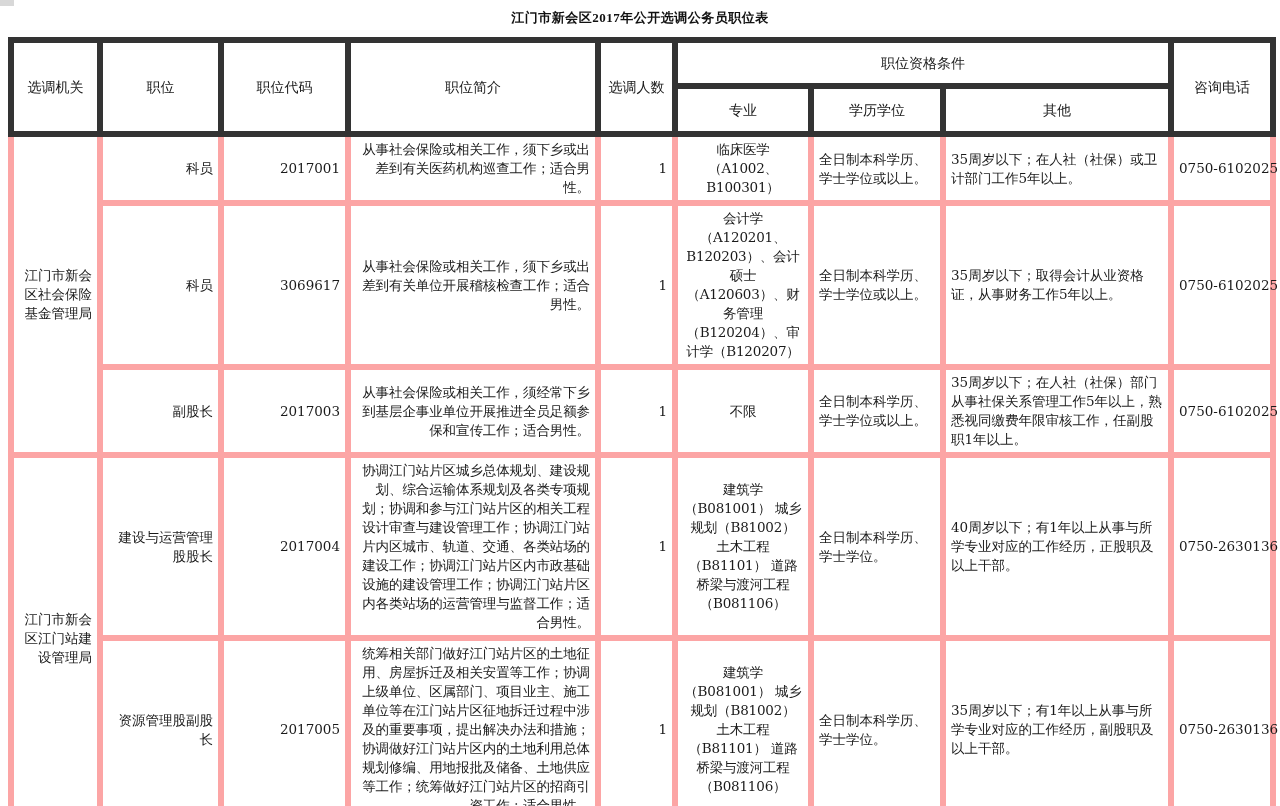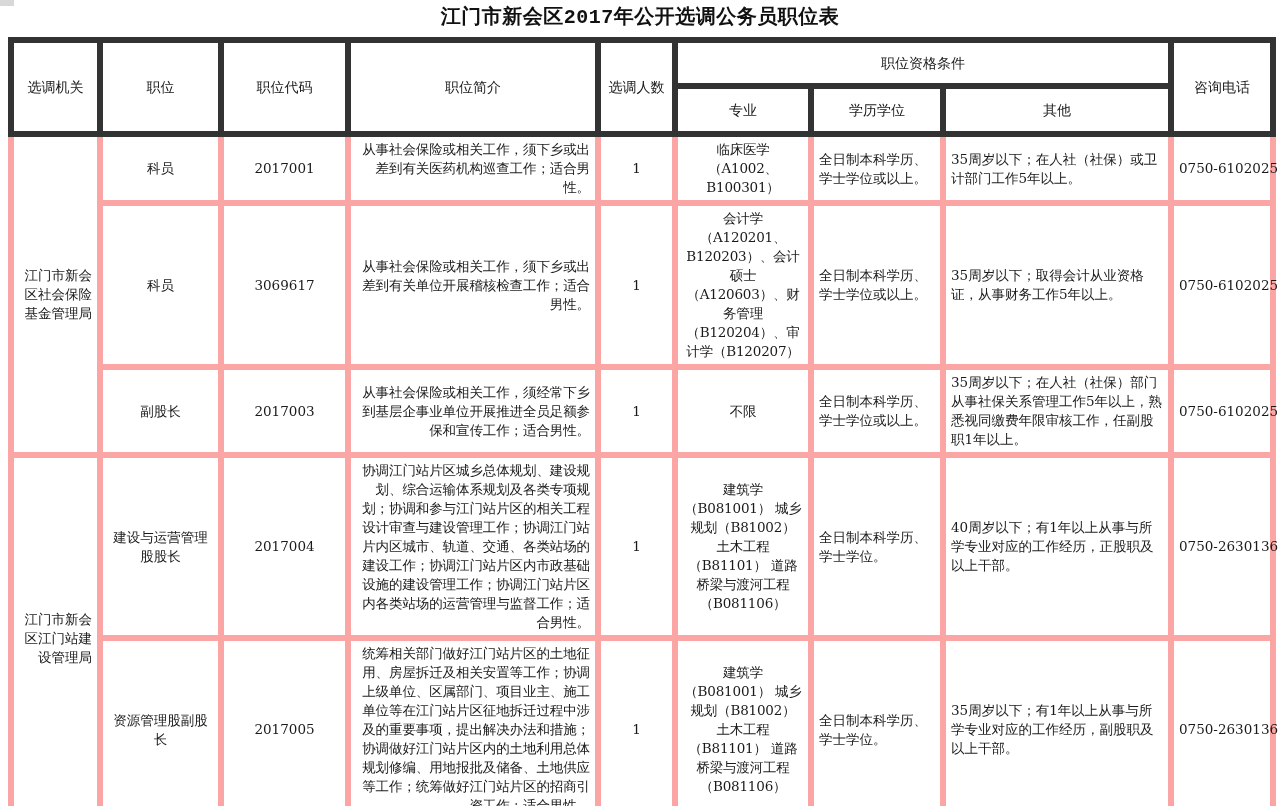--- a/index.html
+++ b/index.html
@@ -17,23 +17,23 @@
   }
   .page {
     width: 1280px;
     height: 806px;
     box-sizing: border-box;
     padding: 0 8px;
     position: relative;
   }
   .doc-title {
     text-align: center;
-    font-family: Liberation Mono, monospace;
+    font-family: Liberation Serif, serif;
     font-weight: bold;
-    font-size: 20px;
+    font-size: 13px;
     letter-spacing: 0.5px;
     line-height: 30px;
     padding-top: 3px;
     padding-bottom: 4px;
     color: #111;
   }
   table.job-table {
     border-collapse: collapse;
     width: 1262px;
     table-layout: fixed;
@@ -96,21 +96,21 @@
     vertical-align: middle;
     line-height: 19.5px;
   }
   td.phone-cell {
     text-align: center;
     vertical-align: middle;
     white-space: nowrap;
     font-size: 13px;
   }
   td.count-cell, td.code-cell, td.pos-cell {
-    text-align: center;
+    text-align: right;
     vertical-align: middle;
   }
   .footer-note {
     font-size: 14px;
     line-height: 20px;
     padding-top: 14px;
     padding-left: 10px;
     color: #111;
   }
   .corner-mark {

